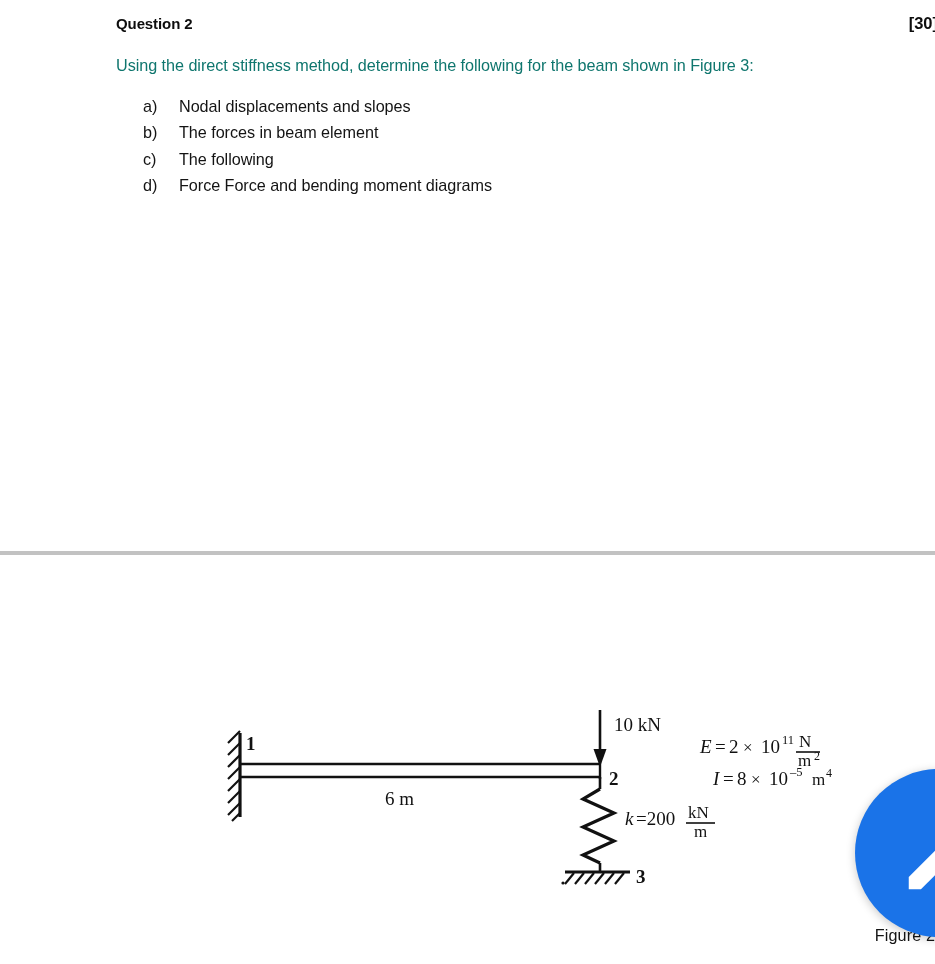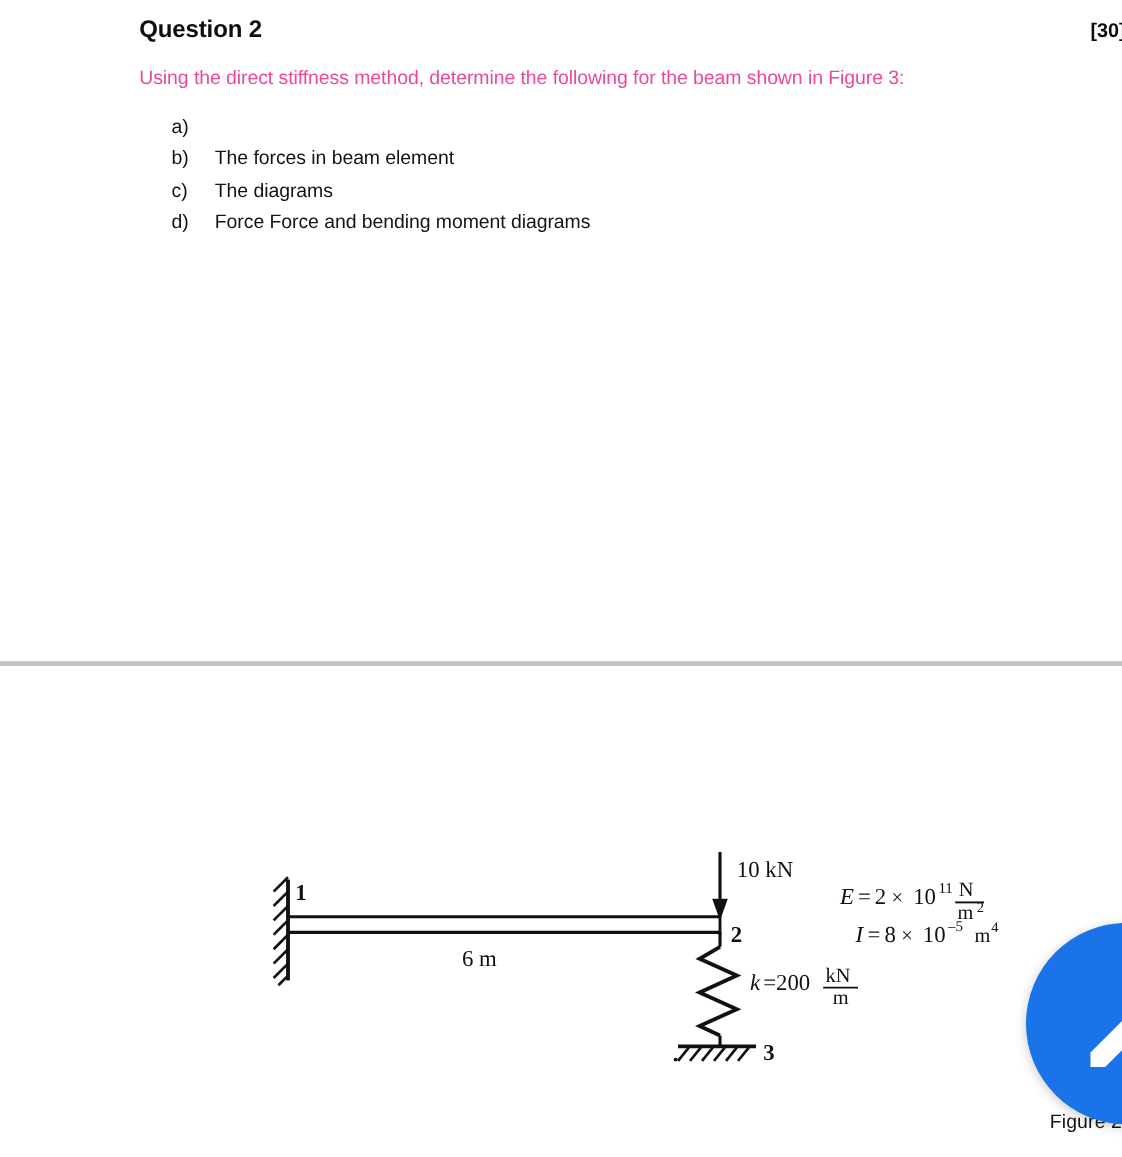--- a/index.html
+++ b/index.html
@@ -28,37 +28,37 @@
   .q-header {
     position: absolute;
     left: 116px;
     top: 14px;
     width: 819px;
     display: flex;
     justify-content: space-between;
     align-items: baseline;
   }
   .q-title {
-    font-size: 20px;
+    font-size: 15px;
     font-weight: bold;
     letter-spacing: -0.1px;
     color: #0d0d0d;
   }
   .q-marks {
     font-size: 16.5px;
     font-weight: bold;
     color: #0d0d0d;
     margin-right: -3px;
   }
   .q-prompt {
     position: absolute;
     left: 116px;
     top: 56px;
     font-size: 16.2px;
-    color: #ec4899;
+    color: #0f766e;
     letter-spacing: -0.05px;
     white-space: nowrap;
   }
 
   
   #sub-items {
     position: absolute;
     left: 143px;
     top: 97px;
     list-style: none;
@@ -143,28 +143,29 @@
   <div class="q-header">
     <span class="q-title">Question 2</span>
     <span class="q-marks">[30]</span>
   </div>
 
   <div class="q-prompt">Using the direct  stiffness method, determine the following for the beam shown in Figure 3:</div>
 
   <ul id="sub-items">
     <li>
       <span class="li-marker">a)</span>
+      <span class="li-text">Nodal displacements and slopes</span>
     </li>
     <li>
       <span class="li-marker">b)</span>
       <span class="li-text">The forces in beam element</span>
     </li>
     <li>
       <span class="li-marker">c)</span>
-      <span class="li-text">The diagrams</span>
+      <span class="li-text">The following</span>
     </li>
     <li>
       <span class="li-marker">d)</span>
       <span class="li-text">Force Force and bending moment diagrams</span>
     </li>
   </ul>
 
 </div>
 
 <div id="page-divider"></div>

